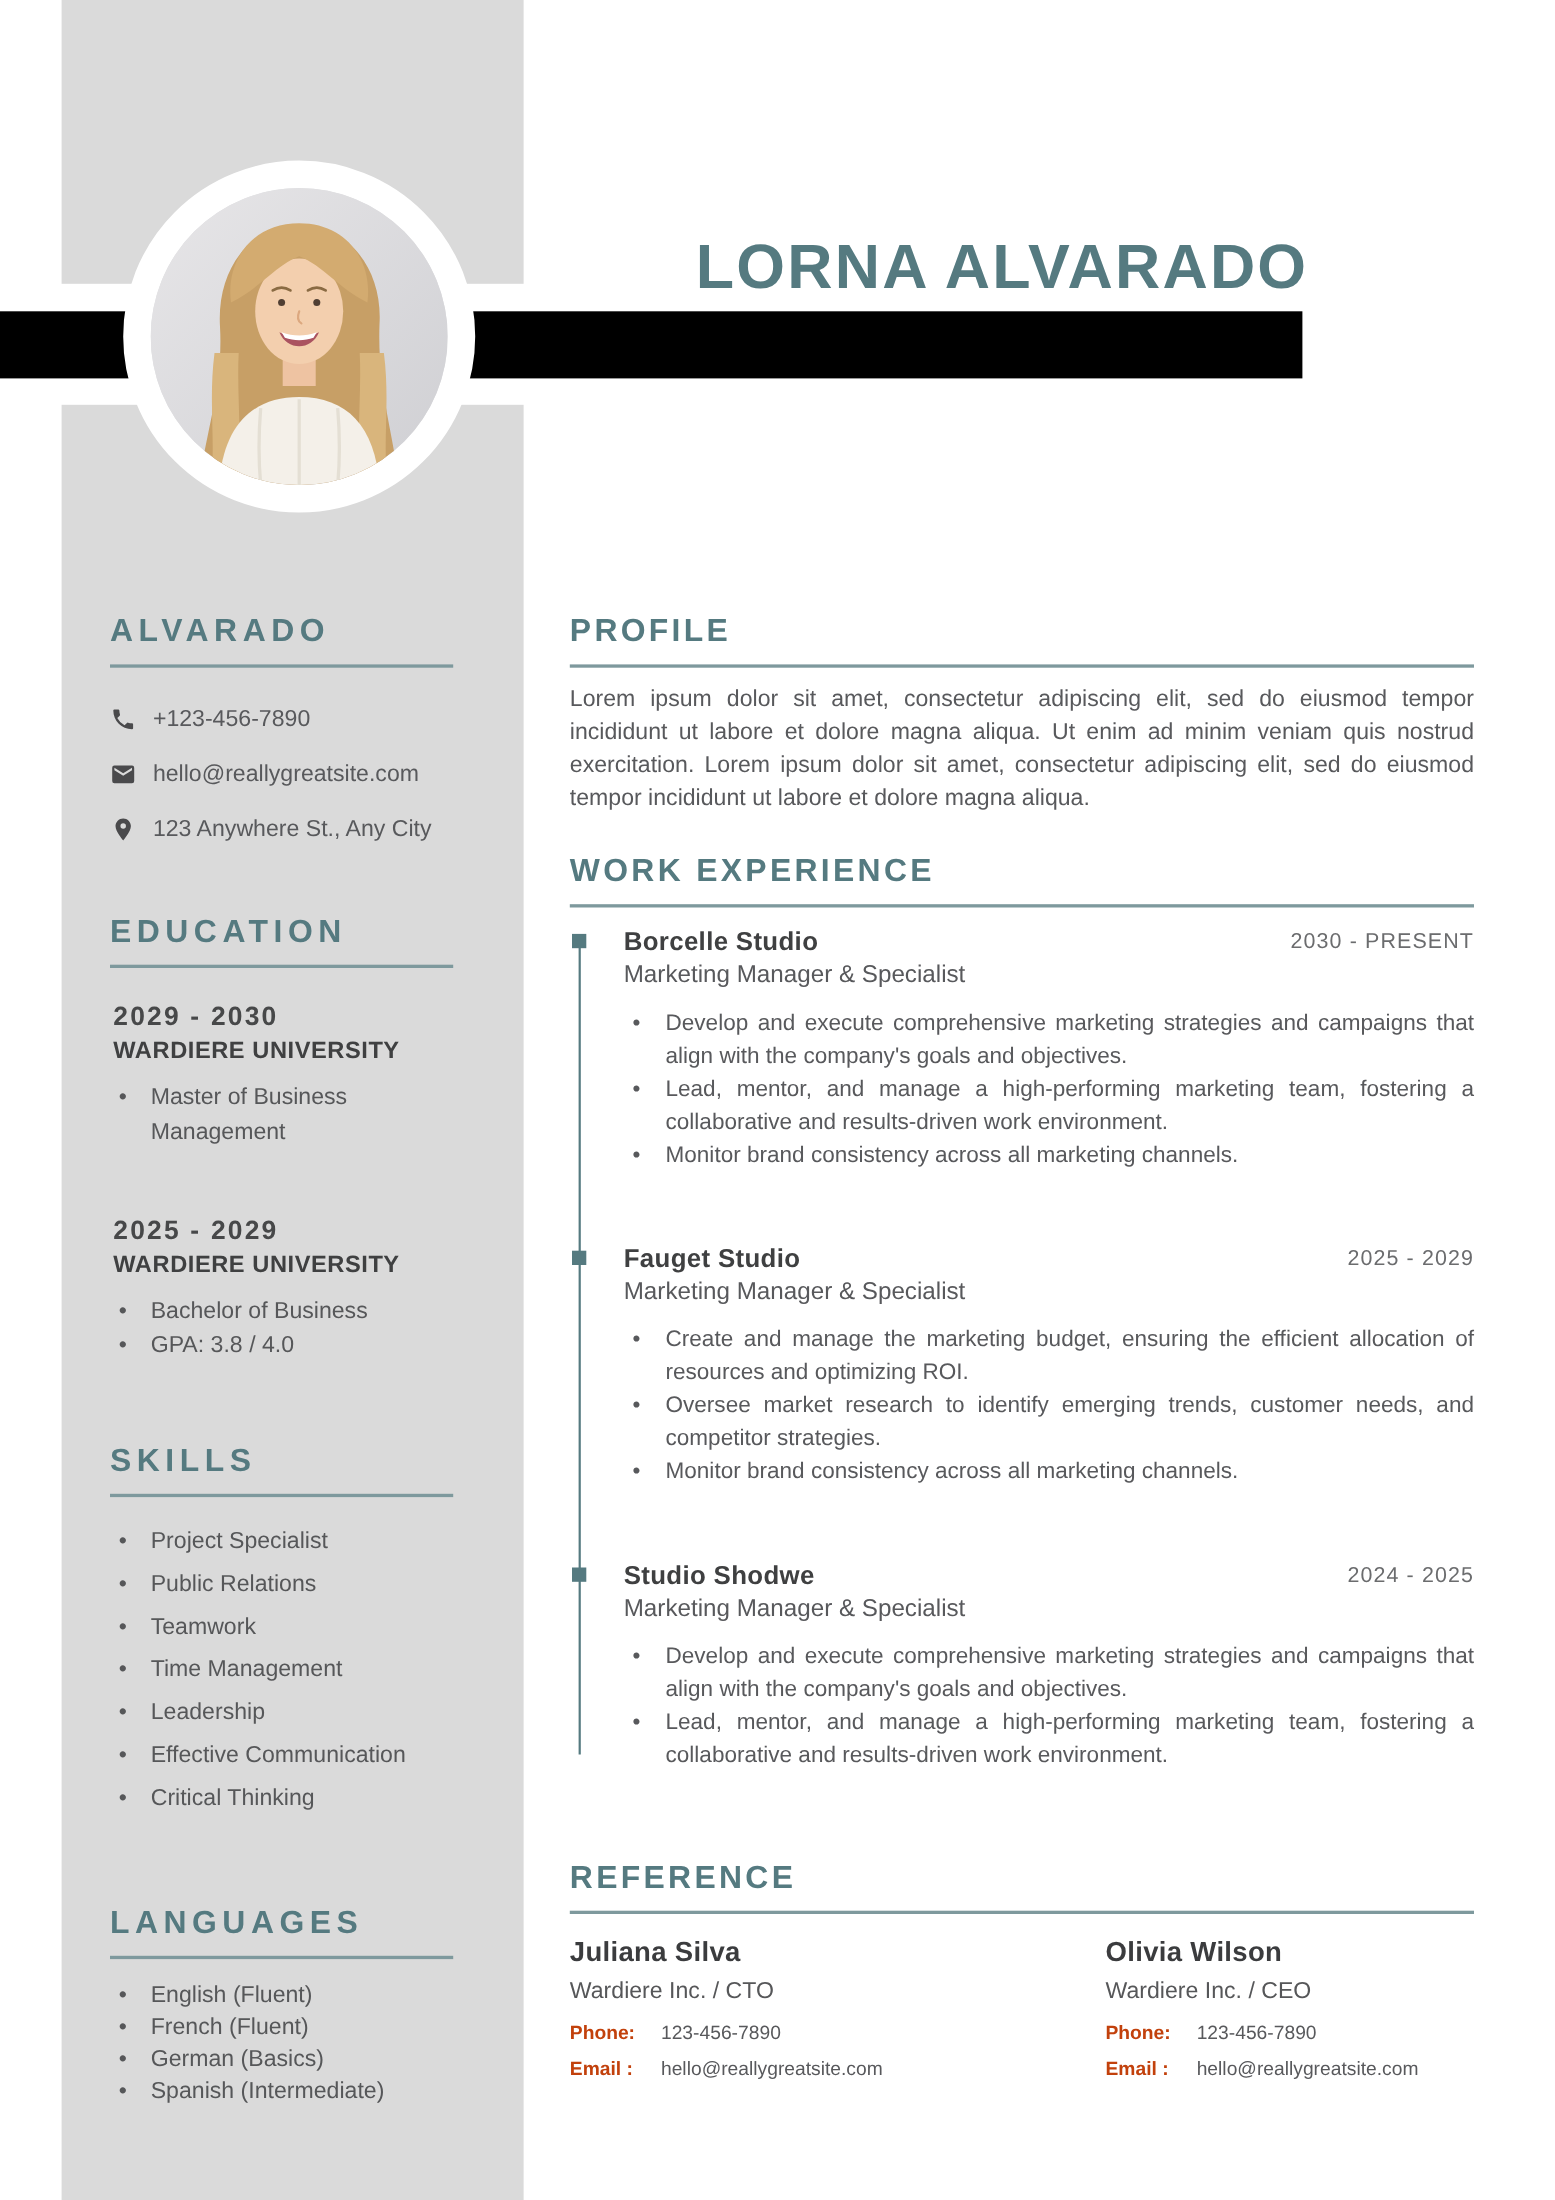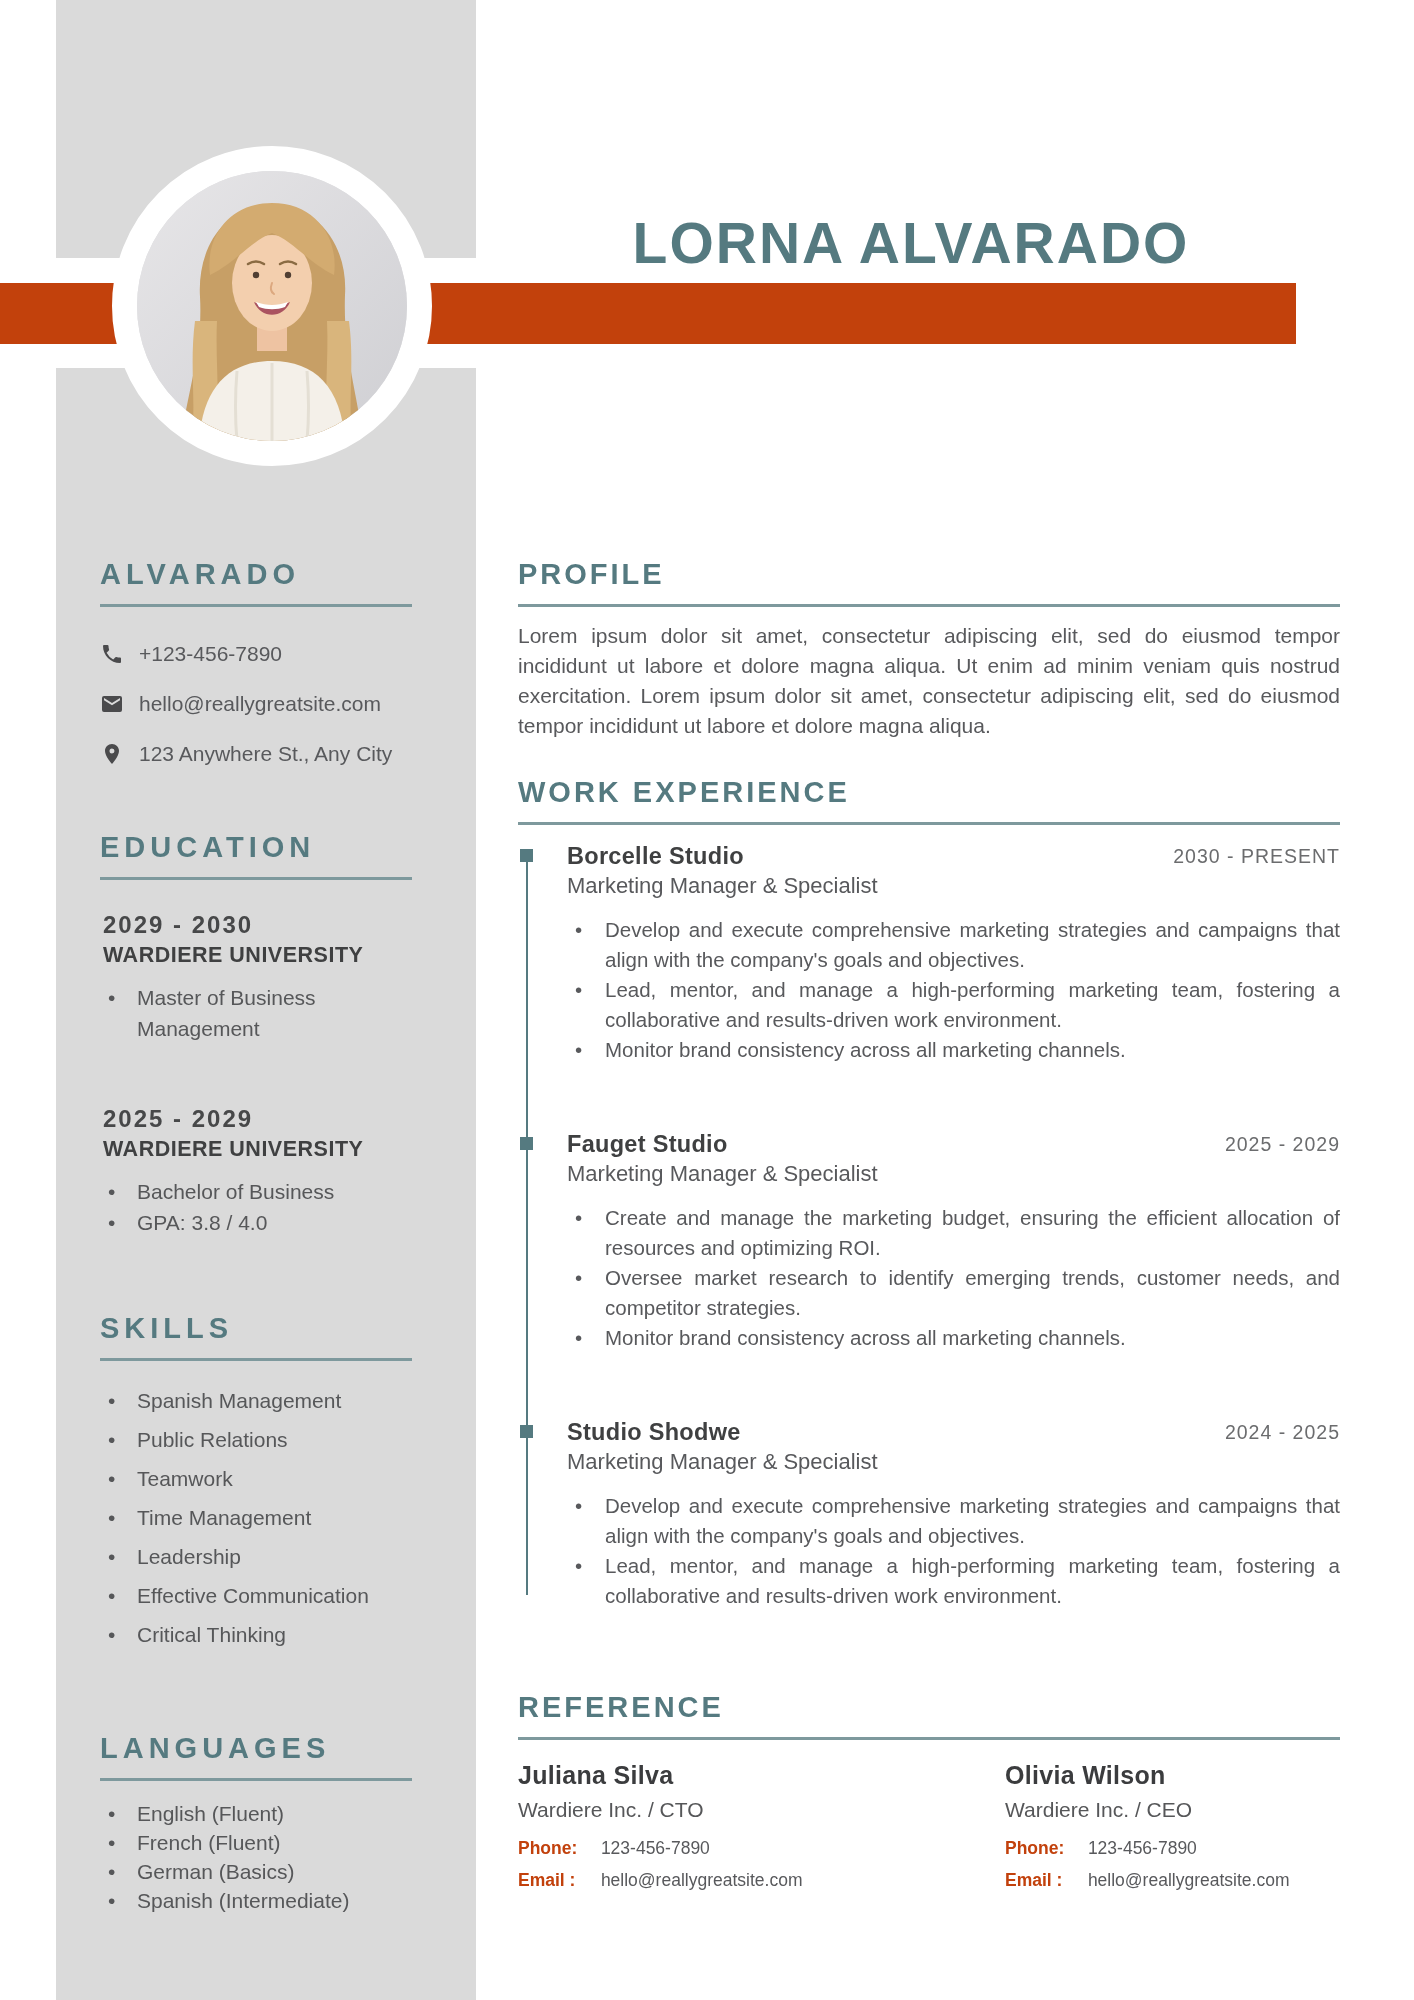--- a/index.html
+++ b/index.html
@@ -3,21 +3,21 @@
 <meta charset="utf-8">
 <style>
   html,body{margin:0;padding:0;}
   body{
     width:1414px;height:2000px;position:relative;background:#ffffff;
     font-family:"Liberation Sans",sans-serif;color:#58595c;
     -webkit-font-smoothing:antialiased;
   }
   .bg-gray-top{position:absolute;left:56px;top:0;width:420px;height:258px;background:#dadada;}
   .bg-gray-bottom{position:absolute;left:56px;top:368px;width:420px;height:1632px;background:#dadada;}
-  .band{position:absolute;left:0;top:283px;width:1296px;height:61px;background:#c2410c;}
+  .band{position:absolute;left:0;top:283px;width:1184px;height:61px;background:#000000;}
   .band-title{
     position:absolute;left:482px;top:302px;width:858px;text-align:center;
     color:#ffffff;font-size:23px;letter-spacing:13px;font-weight:400;white-space:nowrap;
   }
   .name{
     position:absolute;left:482px;top:210px;width:858px;margin:0;text-align:center;
     color:#557a80;font-size:57px;font-weight:bold;letter-spacing:2px;white-space:nowrap;
   }
   .photo{
     position:absolute;left:112px;top:146px;width:270px;height:270px;
@@ -166,21 +166,21 @@
           <li>Bachelor of Business</li>
           <li>GPA: 3.8 / 4.0</li>
         </ul>
       </div>
     </section>
 
     <section class="side-sec-skills">
       <h2 class="side-h">SKILLS</h2>
       <div class="rule"></div>
       <ul class="skill-list">
-        <li>Spanish Management</li>
+        <li>Project Specialist</li>
         <li>Public Relations</li>
         <li>Teamwork</li>
         <li>Time Management</li>
         <li>Leadership</li>
         <li>Effective Communication</li>
         <li>Critical Thinking</li>
       </ul>
     </section>
 
     <section class="side-sec-lang">

